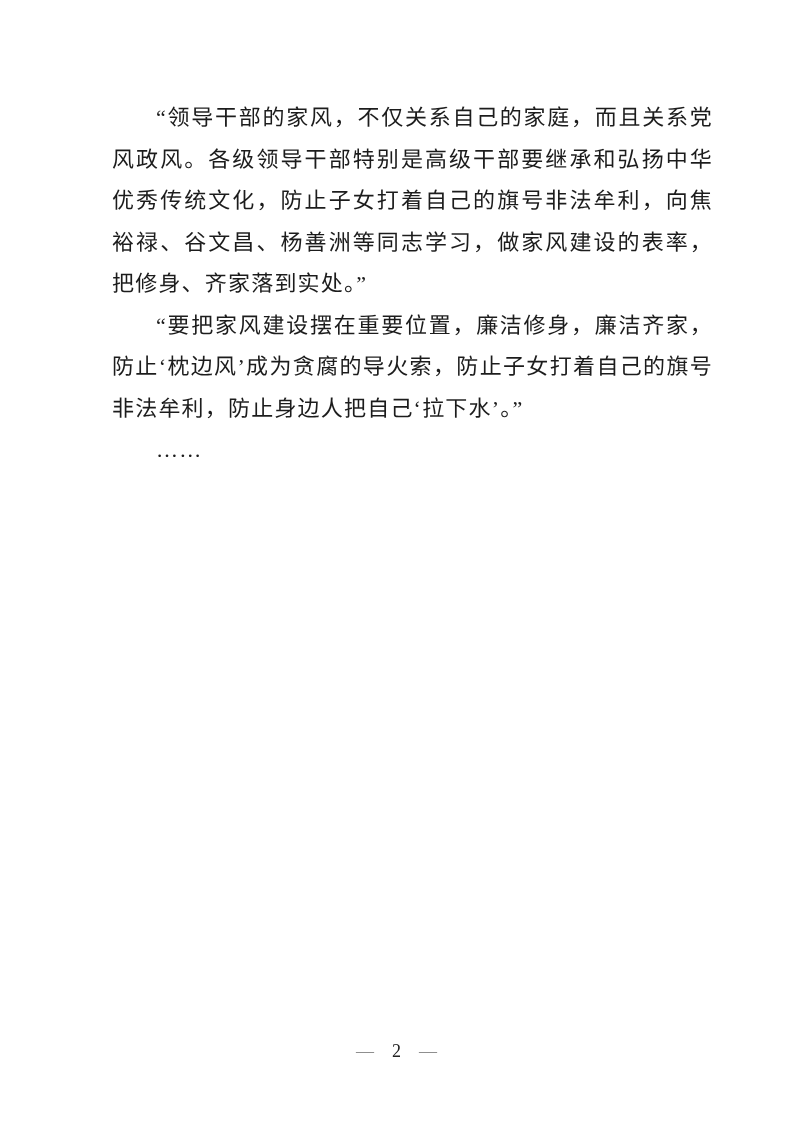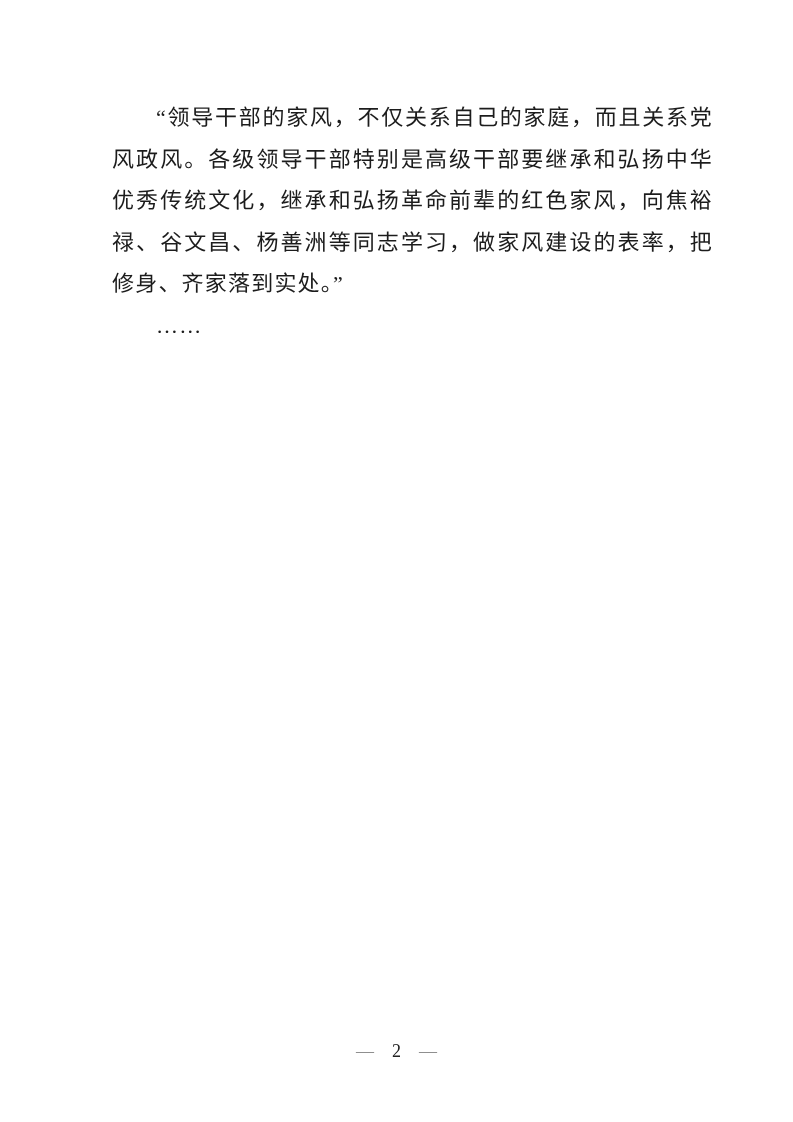--- a/index.html
+++ b/index.html
@@ -50,21 +50,22 @@
   .footer .num {
     color: #222222;
     font-family: "Liberation Serif", "DejaVu Serif", serif;
   }
 </style>
 </head>
 <body>
 
 <div class="page">
   <div class="body-text">
-    <p>“领导干部的家风，不仅关系自己的家庭，而且关系党风政风。各级领导干部特别是高级干部要继承和弘扬中华优秀传统文化，继承和弘扬革命前辈的红色家风，向焦裕禄、谷文昌、杨善洲等同志学习，做家风建设的表率，把修身、齐家落到实处。”</p>
+    <p>“领导干部的家风，不仅关系自己的家庭，而且关系党风政风。各级领导干部特别是高级干部要继承和弘扬中华优秀传统文化，防止子女打着自己的旗号非法牟利，向焦裕禄、谷文昌、杨善洲等同志学习，做家风建设的表率，把修身、齐家落到实处。”</p>
+    <p>“要把家风建设摆在重要位置，廉洁修身，廉洁齐家，防止‘枕边风’成为贪腐的导火索，防止子女打着自己的旗号非法牟利，防止身边人把自己‘拉下水’。”</p>
     <p>……</p>
   </div>
 
   <div class="footer">
     <span class="dash">—</span>
     <span class="num">2</span>
     <span class="dash">—</span>
   </div>
 </div>
 

